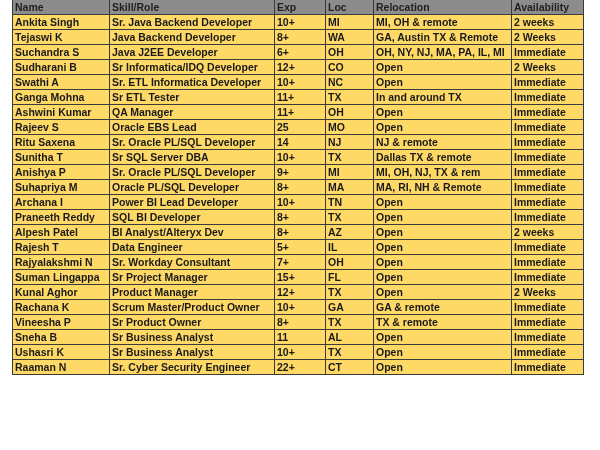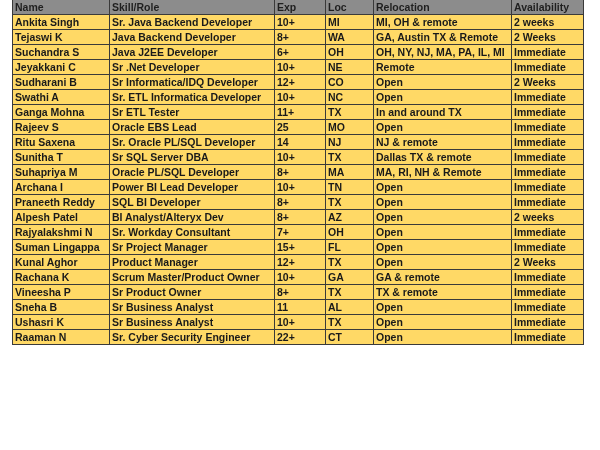--- a/index.html
+++ b/index.html
@@ -91,28 +91,20 @@
         </tr>
         <tr>
           <td>Suchandra S</td>
           <td>Java J2EE Developer</td>
           <td>6+</td>
           <td>OH</td>
           <td>OH, NY, NJ, MA, PA, IL, MI</td>
           <td>Immediate</td>
         </tr>
         <tr>
-          <td>Jeyakkani C</td>
-          <td>Sr .Net Developer</td>
-          <td>10+</td>
-          <td>NE</td>
-          <td>Remote</td>
-          <td>Immediate</td>
-        </tr>
-        <tr>
           <td>Sudharani B</td>
           <td>Sr Informatica/IDQ Developer</td>
           <td>12+</td>
           <td>CO</td>
           <td>Open</td>
           <td>2 Weeks</td>
         </tr>
         <tr>
           <td>Swathi A</td>
           <td>Sr. ETL Informatica Developer</td>
@@ -120,20 +112,28 @@
           <td>NC</td>
           <td>Open</td>
           <td>Immediate</td>
         </tr>
         <tr>
           <td>Ganga Mohna</td>
           <td>Sr ETL Tester</td>
           <td>11+</td>
           <td>TX</td>
           <td>In and around TX</td>
+          <td>Immediate</td>
+        </tr>
+        <tr>
+          <td>Ashwini Kumar</td>
+          <td>QA Manager</td>
+          <td>11+</td>
+          <td>OH</td>
+          <td>Open</td>
           <td>Immediate</td>
         </tr>
         <tr>
           <td>Rajeev S</td>
           <td>Oracle EBS Lead</td>
           <td>25</td>
           <td>MO</td>
           <td>Open</td>
           <td>Immediate</td>
         </tr>
@@ -147,20 +147,28 @@
         </tr>
         <tr>
           <td>Sunitha T</td>
           <td>Sr SQL Server DBA</td>
           <td>10+</td>
           <td>TX</td>
           <td>Dallas TX &amp; remote</td>
           <td>Immediate</td>
         </tr>
         <tr>
+          <td>Anishya P</td>
+          <td>Sr. Oracle PL/SQL Developer</td>
+          <td>9+</td>
+          <td>MI</td>
+          <td>MI, OH, NJ, TX &amp; rem</td>
+          <td>Immediate</td>
+        </tr>
+        <tr>
           <td>Suhapriya M</td>
           <td>Oracle PL/SQL Developer</td>
           <td>8+</td>
           <td>MA</td>
           <td>MA, RI, NH &amp; Remote</td>
           <td>Immediate</td>
         </tr>
         <tr>
           <td>Archana I</td>
           <td>Power BI Lead Developer</td>
@@ -177,20 +185,28 @@
           <td>Open</td>
           <td>Immediate</td>
         </tr>
         <tr>
           <td>Alpesh Patel</td>
           <td>BI Analyst/Alteryx Dev</td>
           <td>8+</td>
           <td>AZ</td>
           <td>Open</td>
           <td>2 weeks</td>
+        </tr>
+        <tr>
+          <td>Rajesh T</td>
+          <td>Data Engineer</td>
+          <td>5+</td>
+          <td>IL</td>
+          <td>Open</td>
+          <td>Immediate</td>
         </tr>
         <tr>
           <td>Rajyalakshmi N</td>
           <td>Sr. Workday Consultant</td>
           <td>7+</td>
           <td>OH</td>
           <td>Open</td>
           <td>Immediate</td>
         </tr>
         <tr>

